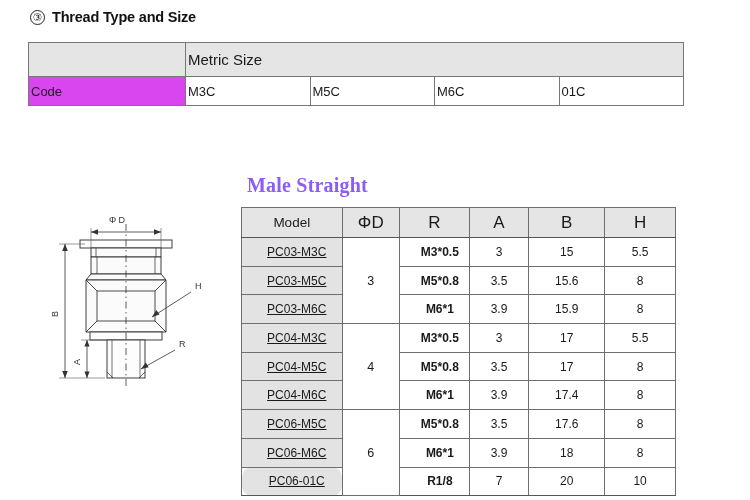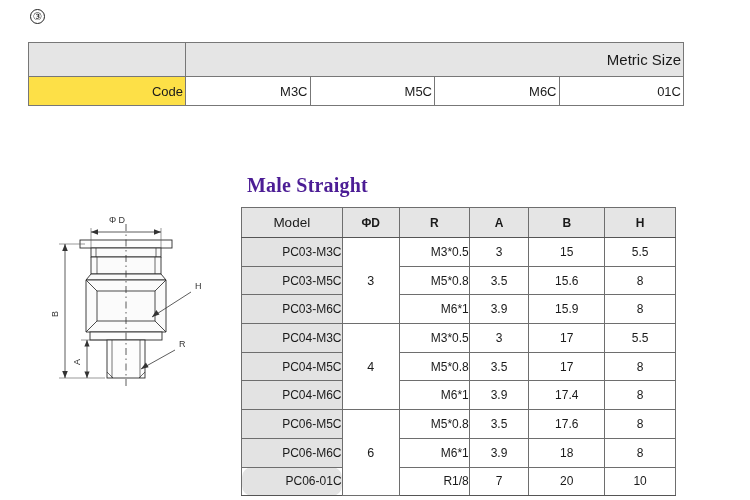--- a/index.html
+++ b/index.html
@@ -45,43 +45,43 @@
   .thread-table {
     position: absolute;
     left: 28px;
     top: 42px;
     width: 656px;
     border-collapse: collapse;
     table-layout: fixed;
   }
   .thread-table td {
     border: 1px solid #777;
-    text-align: right;
+    text-align: left;
     font-size: 13px;
     color: #1a1a1a;
     height: 29px;
     padding: 0 2px;
   }
-  .thread-table .shade { background: #fde047; }
+  .thread-table .shade { background: #d946ef; }
   .thread-table .metric-head {
     background: #e5e5e5;
     font-size: 15px;
     height: 34px;
   }
   .thread-table .corner { background: #e5e5e5; height: 34px; }
 
   
   .ms-title {
     position: absolute;
     left: 247px;
     top: 174px;
     font-family: "Liberation Serif", serif;
     font-size: 20px;
     font-weight: bold;
-    color: #4c1d95;
+    color: #8b5cf6;
     letter-spacing: 0.2px;
   }
 
   
   .spec-table {
     position: absolute;
     left: 241px;
     top: 207px;
     width: 435px;
     border-collapse: collapse;
@@ -90,34 +90,36 @@
   .spec-table th, .spec-table td {
     border: 1px solid #6e6e6e;
     font-size: 12px;
     color: #1a1a1a;
     height: 28.7px;
     font-weight: normal;
     text-align: center;
   }
   .spec-table thead th {
     background: #e5e5e5;
-    font-weight: bold;
-    font-size: 12px;
+    font-weight: normal;
+    font-size: 17px;
     height: 30px;
     border-bottom: 1.6px solid #555;
   }
   .spec-table thead th.model-h { font-weight: normal; font-size: 13.5px; }
   .spec-table td.model {
     background: #e3e3e3;
-    text-align: right;
+    text-align: center;
     padding-left: 10px;
+    text-decoration: underline;
   }
   .spec-table td.rcell {
-    text-align: right;
+    text-align: center;
     padding-left: 11px;
+    font-weight: bold;
   }
   .spec-table td.dia {
     background: #ffffff;
     font-size: 12.5px;
   }
   
   .spec-table tr.group-start td,
   .spec-table tr.group-start th { border-top: 1.7px solid #555; }
   .spec-table tbody tr:last-child td { border-bottom: 1.6px solid #555; border-radius: 10px; }
 
@@ -132,20 +134,21 @@
     font-family: "Liberation Sans", sans-serif;
     font-size: 9px;
     fill: #333;
   }
 </style>
 </head>
 <body>
 
 <div class="section-head">
   <span class="circled-num">③</span>
+  <span class="section-title">Thread Type and Size</span>
 </div>
 
 <table class="thread-table">
   <tbody>
     <tr>
       <td class="corner" style="width:157px;"></td>
       <td class="metric-head" colspan="4">Metric Size</td>
     </tr>
     <tr>
       <td class="shade">Code</td>

